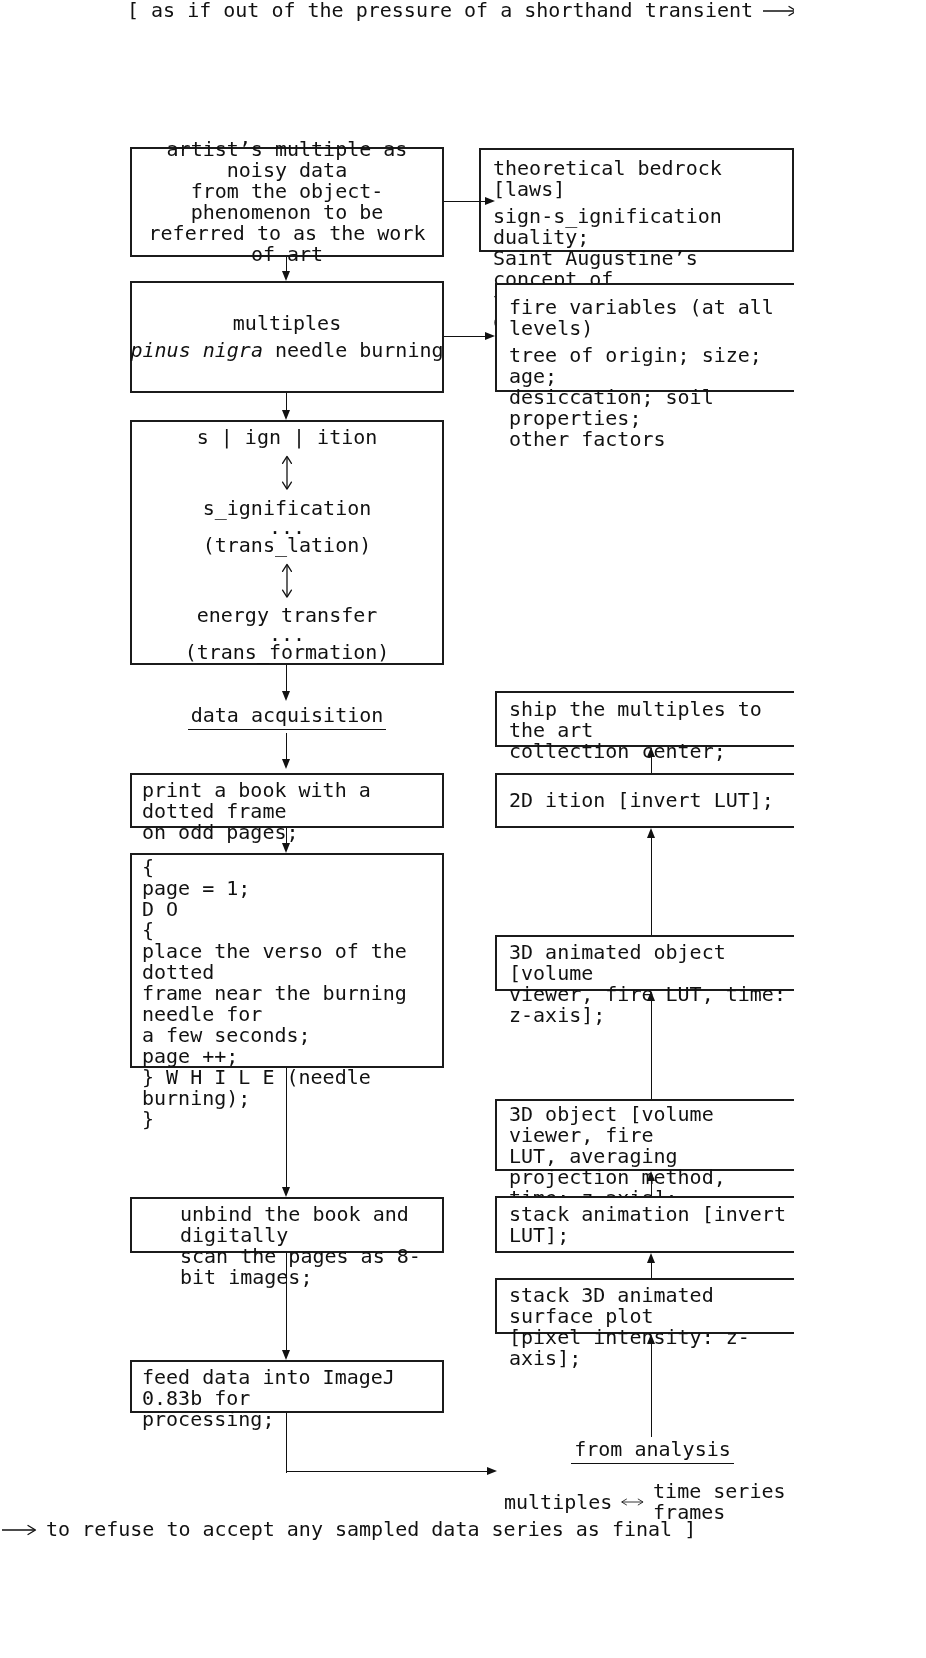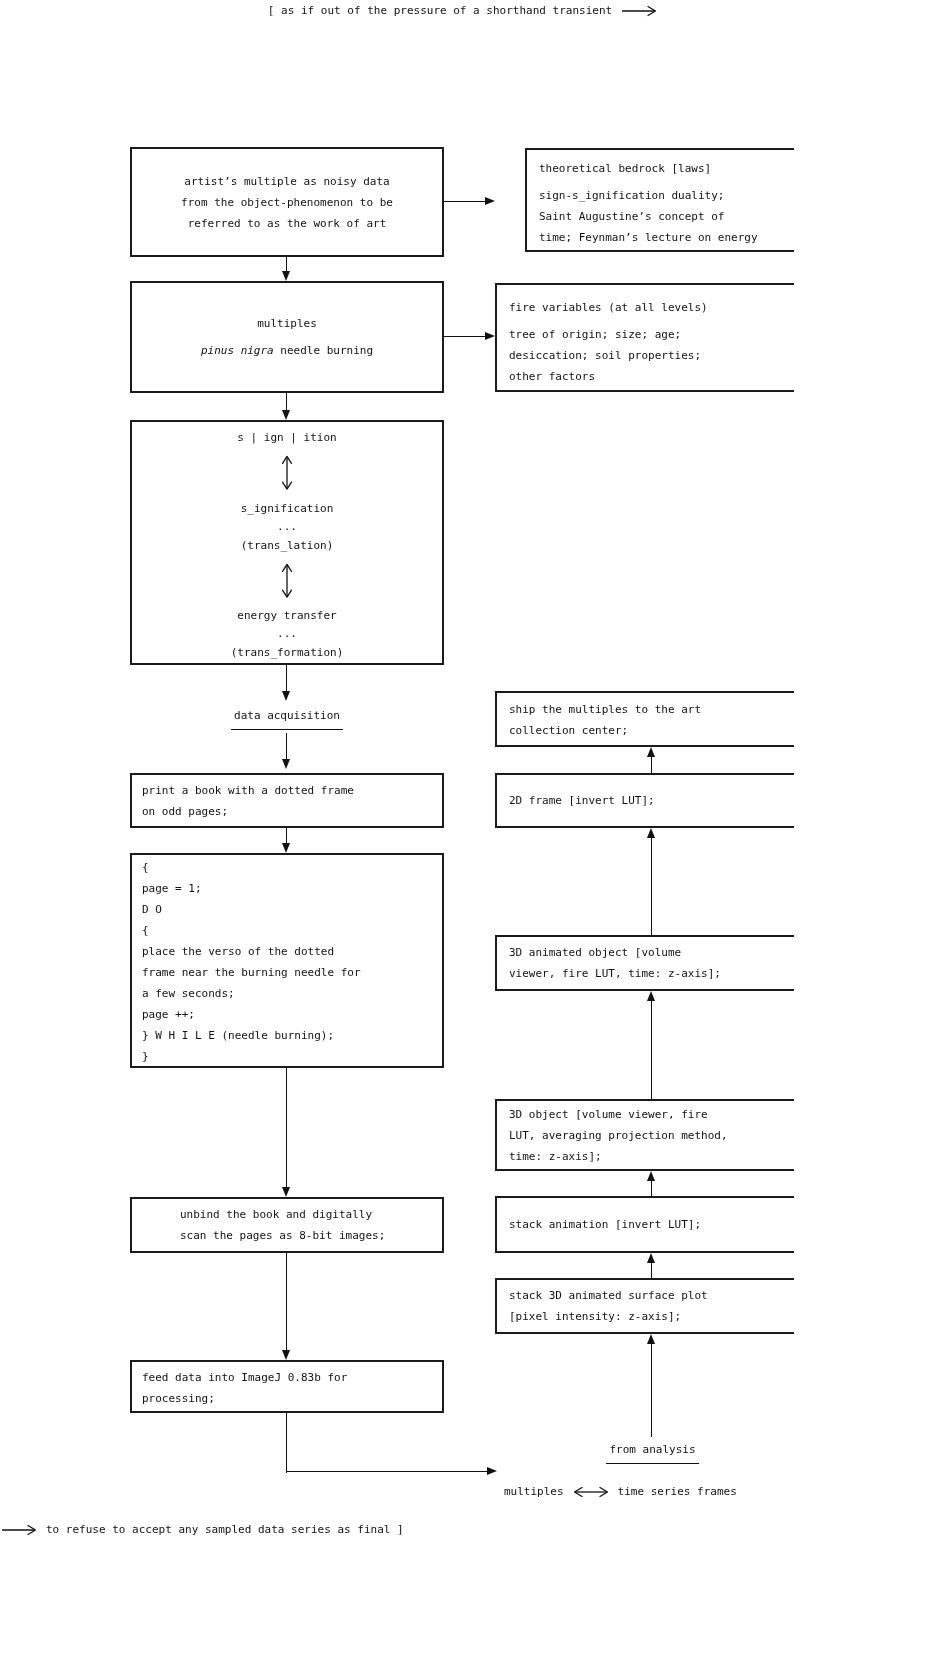--- a/index.html
+++ b/index.html
@@ -1,19 +1,19 @@
 <!DOCTYPE html>
 <html><head>
 <meta charset="utf-8">
 <style>
   html,body{margin:0;padding:0;background:#ffffff;}
   #canvas{
     position:relative;width:794px;height:1658px;background:#ffffff;
     font-family:"DejaVu Sans Mono","Liberation Mono",monospace;
-    font-size:11px;line-height:21px;color:#111;overflow:hidden;
+    font-size:20px;line-height:21px;color:#111;overflow:hidden;
   }
   .box{position:absolute;border:2px solid #1b1b1b;background:#fff;box-sizing:border-box;}
   .center{text-align:center;}
   .pre{white-space:pre-line;}
   .padL{padding:5px 10px;}
   .padR{padding:6px 12px;}
   .vcenter{display:flex;align-items:center;}
   .label{position:absolute;text-align:center;}
   .underlined{display:inline-block;border-bottom:1.5px solid #111;padding:0 3px 3px 3px;}
   .vline{position:absolute;width:0;border-left:1.5px solid #111;}
@@ -98,41 +98,41 @@
   <div class="box padL" style="left:130px;top:1197px;width:314px;height:56px;padding-left:48px;">
     <div class="pre">unbind the book and digitally
 scan the pages as 8-bit images;</div>
   </div>
 
   <div class="box padL" style="left:130px;top:1360px;width:314px;height:53px;">
     <div class="pre">feed data into ImageJ 0.83b for
 processing;</div>
   </div>
 
-  <div class="box" style="left:525px;top:148px;width:315px;height:104px;padding:8px 12px;">
+  <div class="box" style="left:479px;top:148px;width:315px;height:104px;padding:8px 12px;">
     <div class="title-gap">theoretical bedrock [laws]</div>
     <div class="pre">sign-s_ignification duality;
 Saint Augustine’s concept of
 time; Feynman’s lecture on energy</div>
   </div>
 
   <div class="box padR" style="left:495px;top:691px;width:315px;height:56px;">
     <div class="pre">ship the multiples to the art
 collection center;</div>
   </div>
 
   <div class="box" style="left:495px;top:283px;width:315px;height:109px;padding:12px 12px;">
     <div class="title-gap">fire variables (at all levels)</div>
     <div class="pre">tree of origin; size; age;
 desiccation; soil properties;
 other factors</div>
   </div>
 
   <div class="box vcenter" style="left:495px;top:773px;width:315px;height:55px;padding:0 12px;">
-    <div class="pre">2D frame [invert LUT];</div>
+    <div class="pre">2D ition [invert LUT];</div>
   </div>
 
   <div class="box padR" style="left:495px;top:935px;width:315px;height:56px;padding:5px 12px;">
     <div class="pre">3D animated object [volume
 viewer, fire LUT, time: z-axis];</div>
   </div>
 
   <div class="box" style="left:495px;top:1099px;width:315px;height:72px;padding:3px 12px;">
     <div class="pre">3D object [volume viewer, fire
 LUT, averaging projection method,

